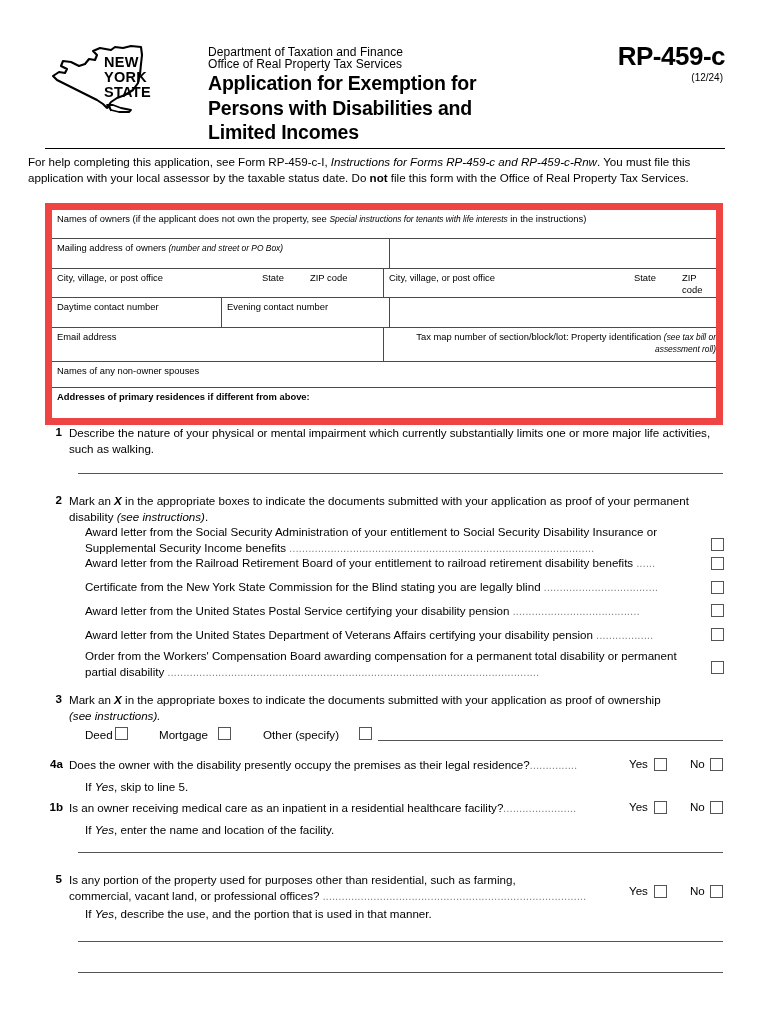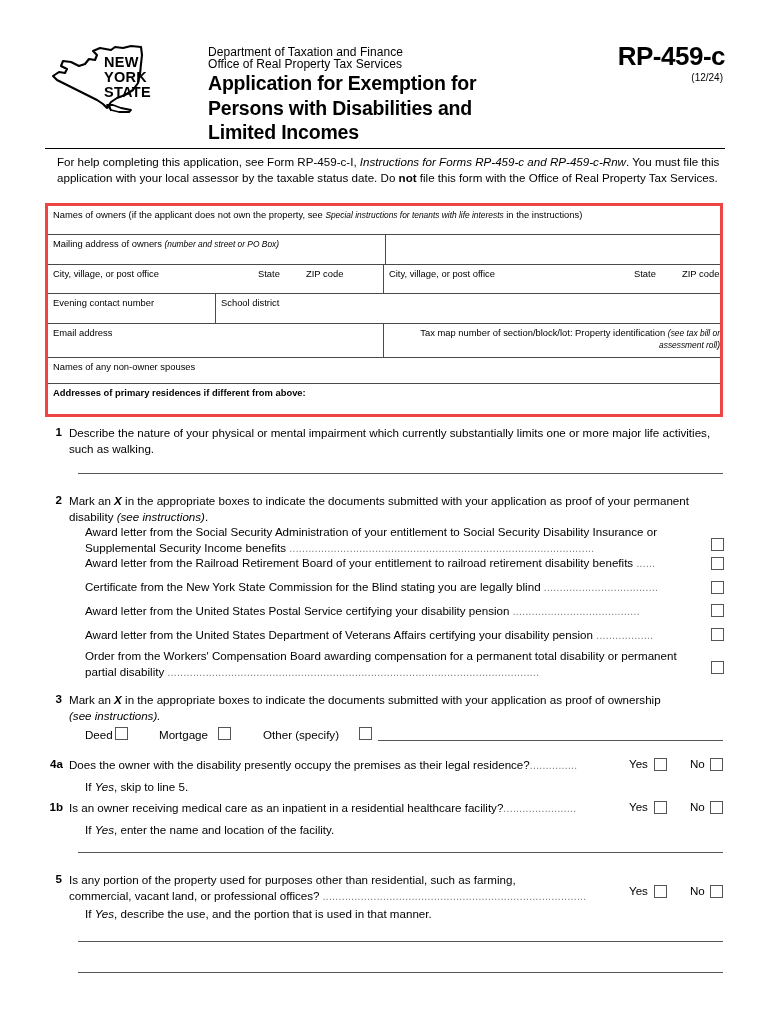--- a/index.html
+++ b/index.html
@@ -80,36 +80,36 @@
     left: 45px;
     top: 148px;
     width: 680px;
     height: 0;
     border-top: 1.6px solid #000;
   }
 
   
   .intro {
     position: absolute;
-    left: 57px;
+    left: 28px;
     top: 154px;
     width: 685px;
     font-size: 11.6px;
     line-height: 15.6px;
   }
   .intro i { font-style: italic; }
   .intro b { font-weight: bold; }
 
   
   .info-table {
     position: absolute;
     left: 45px;
     top: 203px;
     width: 678px;
-    border: 3px solid #ef4444;
+    border: 7px solid #ef4444;
     box-sizing: border-box;
   }
   .irow {
     position: relative;
     border-bottom: 1px solid #4a4a4a;
     box-sizing: border-box;
     display: flex;
   }
   .irow:last-child { border-bottom: none; }
   .icell {
@@ -246,25 +246,25 @@
         <span class="lbl-zip">ZIP code</span>
       </div>
       <div class="icell" style="width:338px;">
         <span>City, village, or post office</span>
         <span class="lbl-state" style="left:250px;">State</span>
         <span class="lbl-zip" style="left:298px;">ZIP code</span>
       </div>
     </div>
 
     <div class="irow" style="height:30px;">
+      <div class="icell bd" style="width:170px;">
+        <span>Daytime contact number</span>
+      </div>
       <div class="icell bd" style="width:168px;">
         <span>Evening contact number</span>
-      </div>
-      <div class="icell" style="width:338px;">
-        <span>School district</span>
       </div>
     </div>
 
     <div class="irow" style="height:34px;">
       <div class="icell bd" style="width:338px;">
         <span>Email address</span>
       </div>
       <div class="icell" style="width:338px;text-align:right;">
         <span>Tax map number of section/block/lot: Property identification </span><i>(see tax bill or assessment roll)</i>
       </div>

